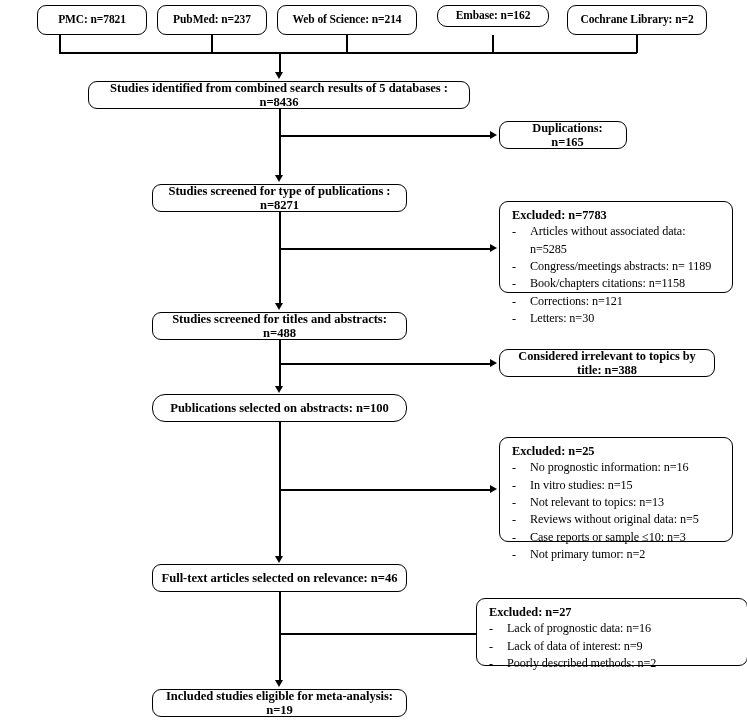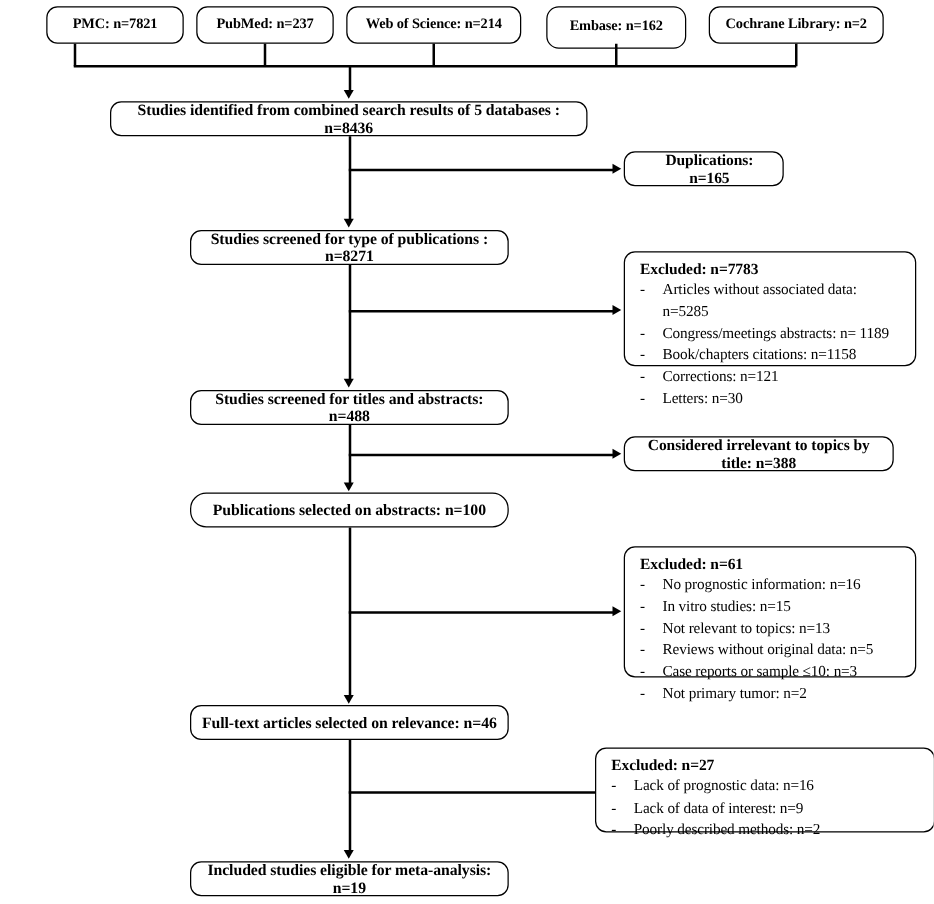--- a/index.html
+++ b/index.html
@@ -104,21 +104,21 @@
 
   <div class="box db-box" style="left:5px; top:5px; width:110px; height:30px;margin-left:32px;">
     <span>PMC: n=7821</span>
   </div>
   <div class="box db-box" style="left:157px; top:5px; width:110px; height:30px;">
     <span>PubMed: n=237</span>
   </div>
   <div class="box db-box" style="left:277px; top:5px; width:140px; height:30px;">
     <span>Web of Science: n=214</span>
   </div>
-  <div class="box db-box" style="left:437px; top:5px; width:112px; height:34px;border-radius:10px;">
+  <div class="box db-box" style="left:437px; top:5px; width:112px; height:22px;border-radius:10px;">
     <span>Embase: n=162</span>
   </div>
   <div class="box db-box" style="left:567px; top:5px; width:140px; height:30px;">
     <span>Cochrane Library: n=2</span>
   </div>
 
   <div class="ln vline" style="left:59px; top:35px; height:18px;"></div>
   <div class="ln vline" style="left:211px; top:35px; height:18px;"></div>
   <div class="ln vline" style="left:346px; top:35px; height:18px;"></div>
   <div class="ln vline" style="left:492px; top:35px; height:18px;"></div>
@@ -197,21 +197,21 @@
     <span>Publications selected on abstracts: n=100</span>
   </div>
 
   <div class="ln vline" style="left:279px; top:422px; height:136px;"></div>
   <div class="arrow-down" style="left:275px; top:556px;"></div>
 
   <div class="ln hline" style="left:279px; top:489px; width:213px;"></div>
   <div class="arrow-right" style="left:490px; top:485px;"></div>
 
   <div class="box side-box excl-box" style="left:499px; top:437px; width:234px; height:105px;">
-    <div class="excl-title">Excluded: n=61</div>
+    <div class="excl-title">Excluded: n=25</div>
     <ul class="excl-list">
       <li>
           <span class="dash">-</span>
           <span>No prognostic information: n=16</span>
         </li>
       <li>
           <span class="dash">-</span>
           <span>In vitro studies: n=15</span>
         </li>
       <li>

